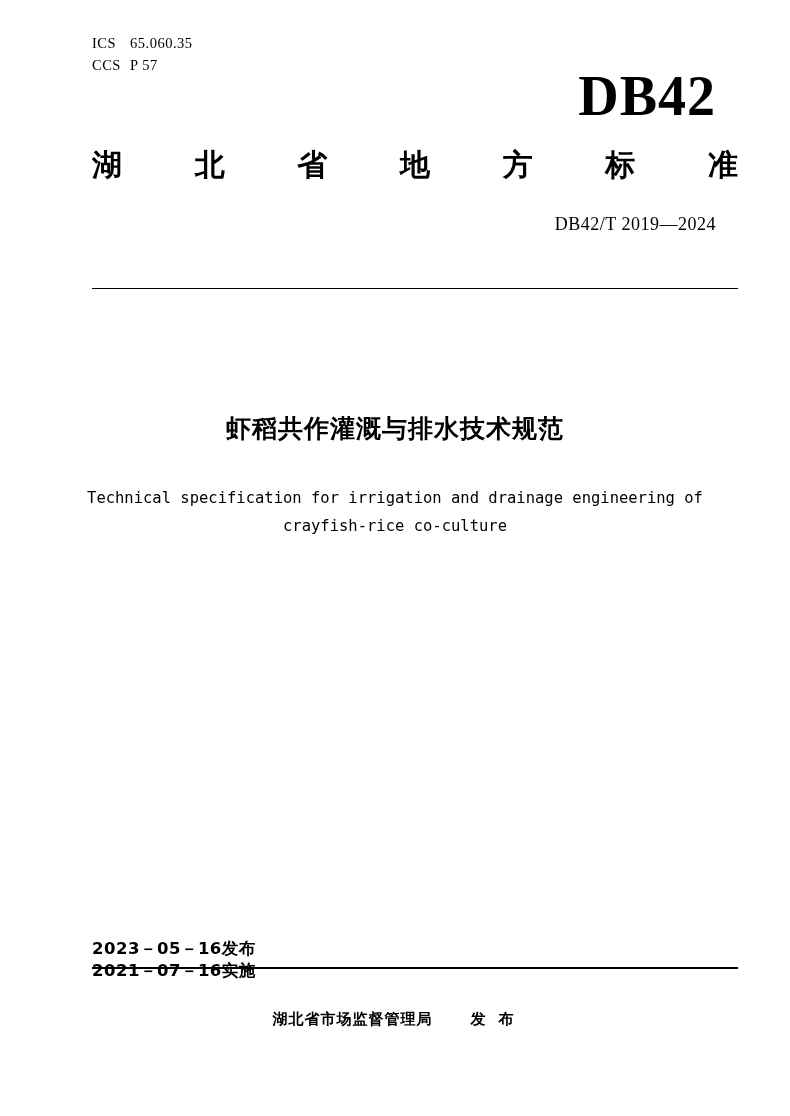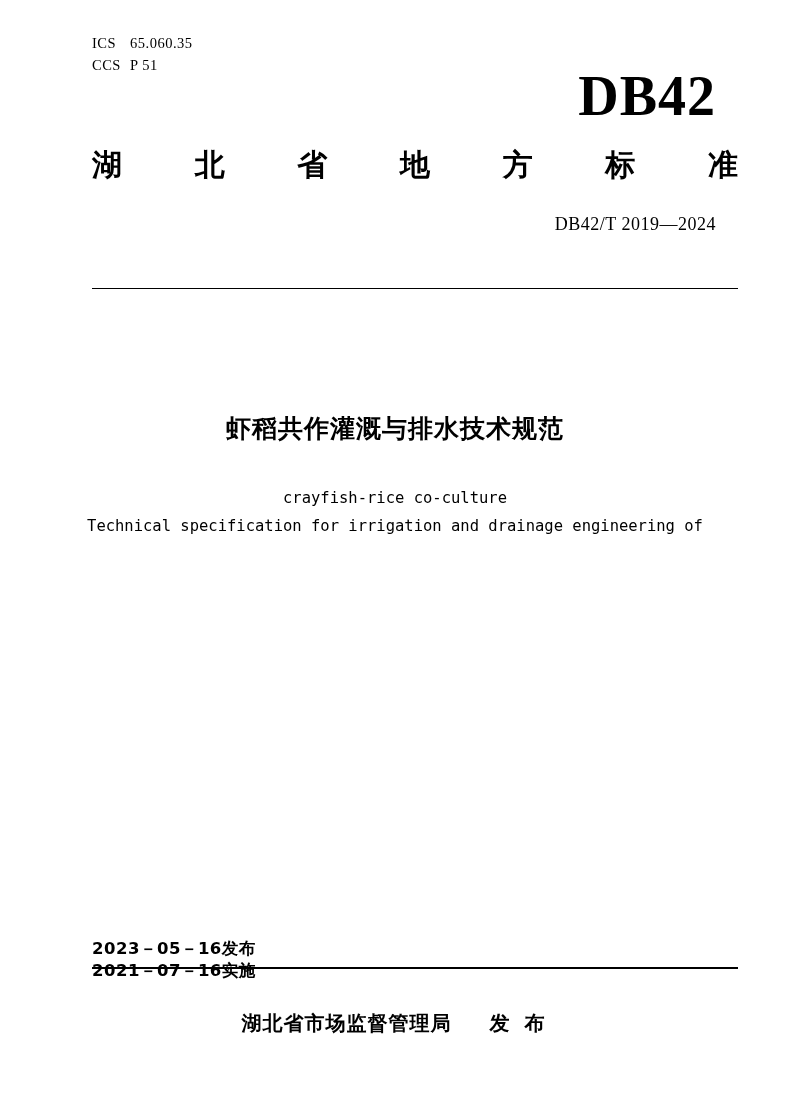--- a/index.html
+++ b/index.html
@@ -131,40 +131,40 @@
     background: #000;
   }
   .issuer-row {
     position: absolute;
     left: 60px;
     top: 1010px;
     width: 670px;
     text-align: center;
     font-family: "DejaVu Sans", sans-serif;
     font-weight: bold;
-    font-size: 20px;
+    font-size: 15px;
     letter-spacing: 1px;
   }
   .issuer-row .issue-word {
     display: inline-block;
     margin-left: 38px;
     letter-spacing: 4px;
   }
 </style>
 </head>
 <body>
 
 <div class="page">
 
   <div class="ics-block">
     <span class="row">
       <span class="ics-label">ICS</span><span class="ics-value">65.060.35</span>
     </span>
     <span class="row">
-      <span class="ics-label">CCS</span><span class="ics-value">P 51</span>
+      <span class="ics-label">CCS</span><span class="ics-value">P 57</span>
     </span>
   </div>
 
   <div class="db-logo">DB42</div>
 
   <div class="std-title-cn">
     <span>湖</span>
     <span>北</span>
     <span>省</span>
     <span>地</span>
@@ -172,22 +172,22 @@
     <span>标</span>
     <span>准</span>
   </div>
 
   <div class="std-number">DB42/T 2019—2024</div>
 
   <div class="rule-top"></div>
 
   <div class="doc-title">虾稻共作灌溉与排水技术规范</div>
   <div class="doc-subtitle">
+    <div>Technical specification for irrigation and drainage engineering of</div>
     <div>crayfish-rice co-culture</div>
-    <div>Technical specification for irrigation and drainage engineering of</div>
   </div>
 
   <div class="date-row">
     <span>2023－05－16发布</span>
     <span>2021－07－16实施</span>
   </div>
   <div class="rule-bottom"></div>
 
   <div class="issuer-row">
     <span>湖北省市场监督管理局</span><span class="issue-word">发 布</span>

